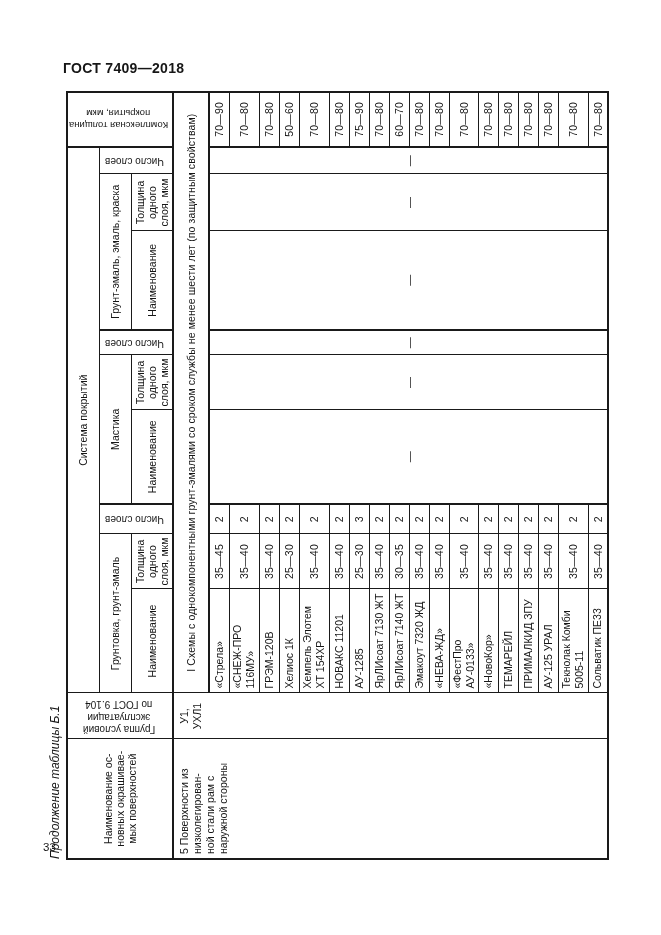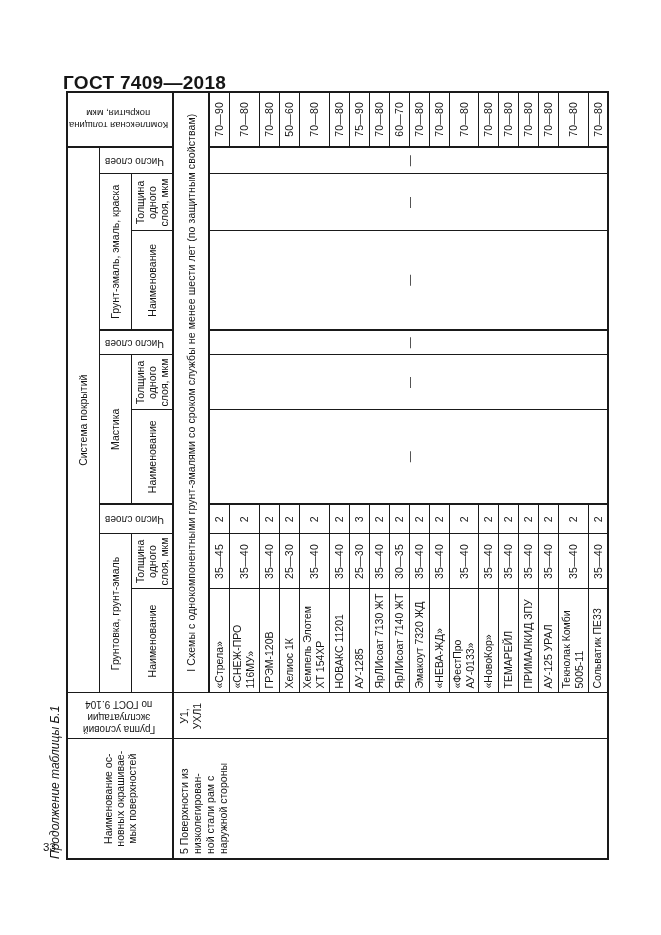--- a/index.html
+++ b/index.html
@@ -2,22 +2,22 @@
 <html><head>
 <meta charset="utf-8">
 <style>
   html,body{margin:0;padding:0;}
   body{
     width:661px;height:935px;position:relative;overflow:hidden;
     background:#ffffff;color:#161616;
     font-family:"Liberation Sans","DejaVu Sans",sans-serif;
   }
   .doc-code{
-    position:absolute;left:63px;top:72px;
-    font-size:19px;font-weight:bold;letter-spacing:.3px;text-align:center;
+    position:absolute;left:63px;top:60px;
+    font-size:14px;font-weight:bold;letter-spacing:.3px;text-align:center;
   }
   .page-num{
     position:absolute;left:43px;top:841px;font-size:11.5px;
   }
   
   .rot-wrap{
     position:absolute;left:48px;top:93px;width:767px;height:550px;
     transform-origin:0 0;
     transform:rotate(-90deg) translateX(-767px);
   }

